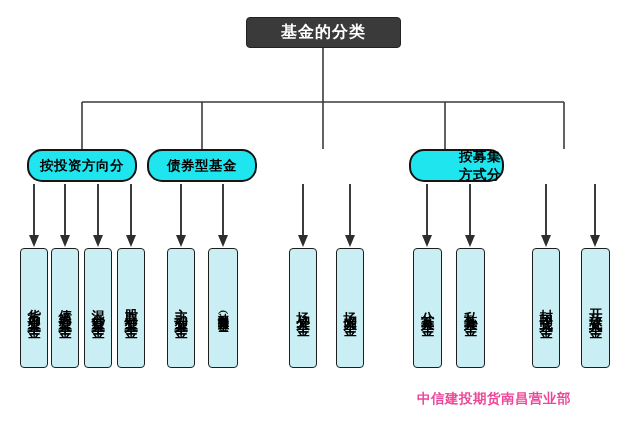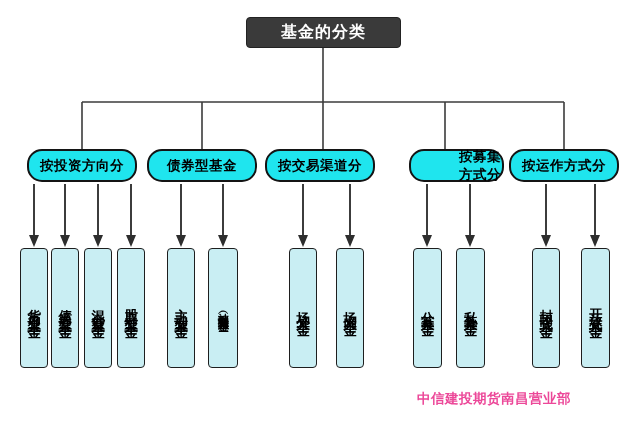--- a/index.html
+++ b/index.html
@@ -129,23 +129,21 @@
       <polygon points="465,235 475,235 470,247"></polygon>
       <polygon points="541,235 551,235 546,247"></polygon>
       <polygon points="590,235 600,235 595,247"></polygon>
     </g>
   </svg>
 
   <div class="root">基金的分类</div>
 
   <div class="cat" style="left:27px;  width:110px;">按投资方向分</div>
   <div class="cat" style="left:147px; width:110px;">债券型基金</div>
-  <div class="cat" style="left:265px; width:110px;">按交易渠道分</div>
   <div class="cat" style="left:409px; width:95px;padding-left:48px;">按募集方式分</div>
-  <div class="cat" style="left:509px; width:110px;">按运作方式分</div>
 
   <div class="leaf" style="left:20px;  width:28px;">
       <span>货币型基金</span>
     </div>
   <div class="leaf" style="left:51px;  width:28px;">
       <span>债券型基金</span>
     </div>
   <div class="leaf" style="left:84px;  width:28px;">
       <span>混合型基金</span>
     </div>

